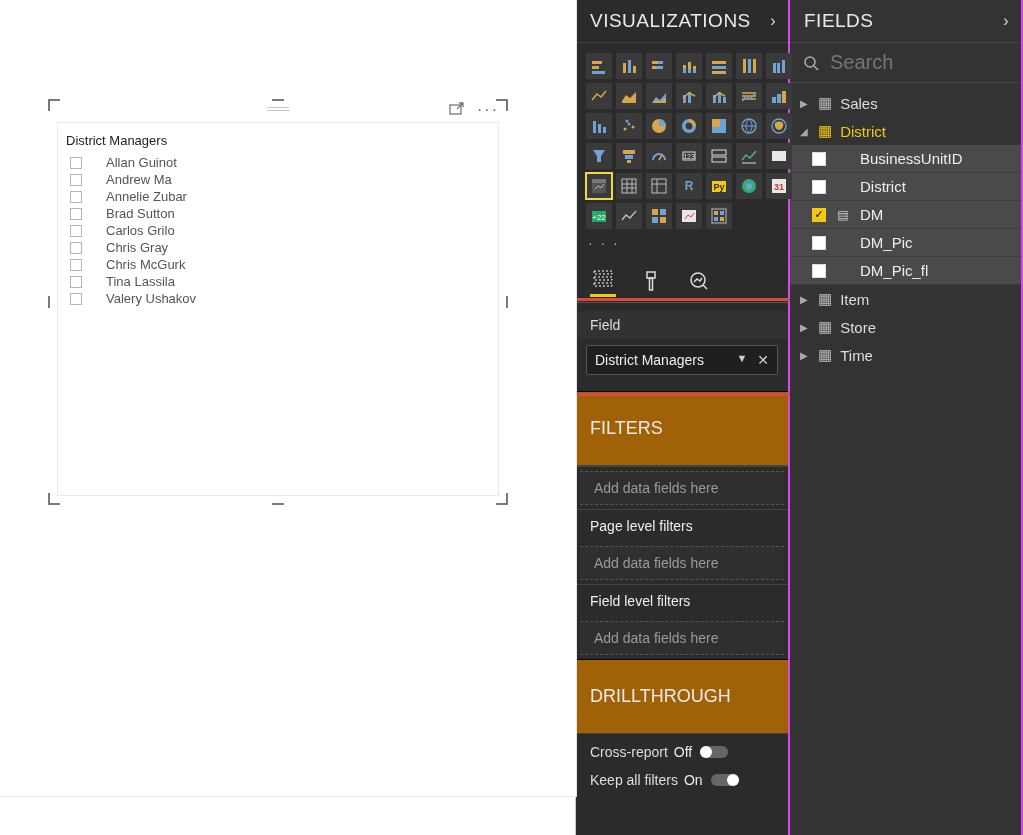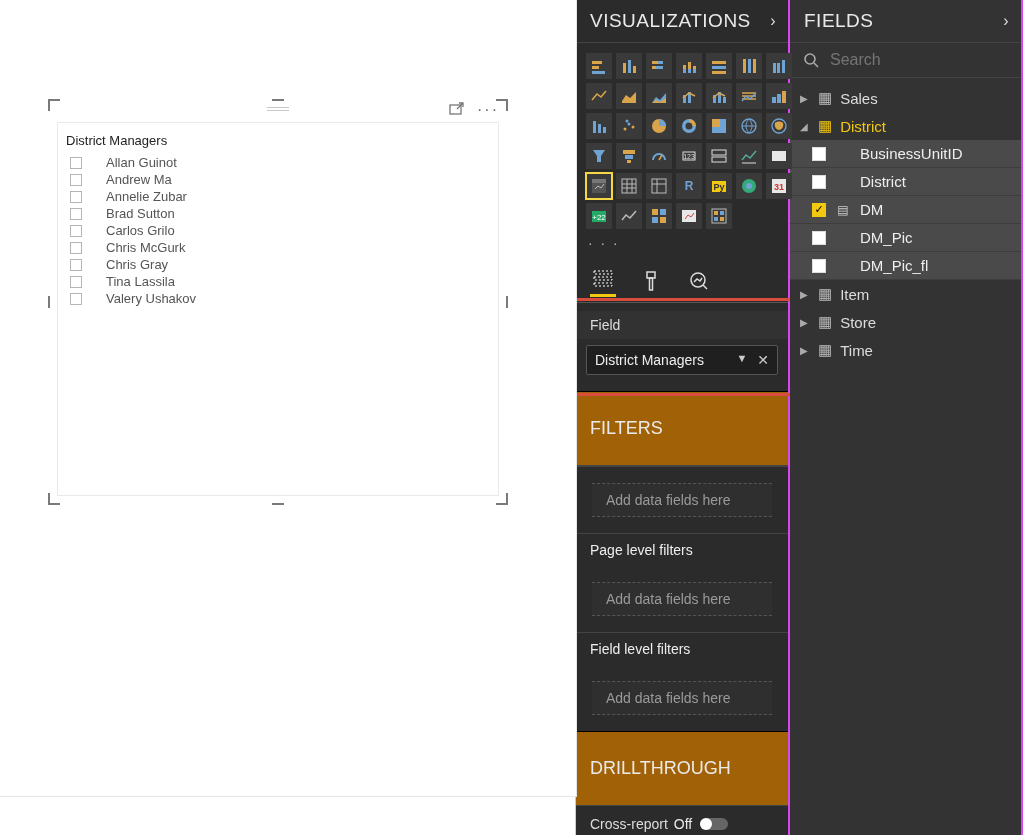--- a/index.html
+++ b/index.html
@@ -54,33 +54,33 @@
   .field-well{ padding:8px 0 10px 0;}
   .field-well-label{ padding:6px 14px; color:#ddd; font-size:14px; background:#323232;}
   .field-chip-row{ padding:6px 10px;}
   .field-chip{ background:#1f1f1f; border:1px solid #555; border-radius:2px; display:flex; align-items:center; justify-content:space-between; padding:6px 8px; color:#eee; font-size:14px;}
   .field-chip .chip-actions{ display:flex; gap:10px; color:#ccc;}
   .highlight-box{ outline:3px solid #d94c3d; outline-offset:2px;}
   
   .section-header{ font-family:"Segoe UI Light","Segoe UI",Arial,sans-serif; font-size:18px; padding:26px 14px; border-top:1px solid #000; border-bottom:1px solid #444; background:#a16207;}
   .filter-group{ border-top:1px solid #444;}
   .filter-label{ padding:8px 14px; font-size:14px; color:#eee;}
-  .drop-target{ margin:16px; padding:8px 14px; color:#9a9a9a; font-size:14px; border-top:1px dashed #555; border-bottom:1px dashed #555; background:#2f2f2f;}
+  .drop-target{ margin:4px; padding:8px 14px; color:#9a9a9a; font-size:14px; border-top:1px dashed #555; border-bottom:1px dashed #555; background:#2f2f2f;}
   .drill{ padding:10px 14px 4px 14px;}
   .drill .row{ display:flex; gap:6px; padding-bottom:12px;}
   .toggle{ display:flex; align-items:center; gap:8px; }
   .toggle-label{ font-size:14px; color:#ddd;}
   .toggle-track{ width:28px; height:12px; border-radius:6px; background:#666; position:relative; display:inline-block;}
   .toggle-thumb{ width:12px; height:12px; border-radius:50%; background:#fff; position:absolute; top:0;}
   .toggle-off .toggle-thumb{ left:0;}
   .toggle-on .toggle-thumb{ right:0;}
   
   
   .search-row{ display:flex; align-items:center; gap:10px; padding:8px 12px; border-bottom:1px solid #444; color:#bbb;}
-  .search-row input{ background:transparent; border:none; outline:none; color:#84cc16; font-size:16px; width:100%;}
+  .search-row input{ background:transparent; border:none; outline:none; color:#84cc16; font-size:20px; width:100%;}
   .tree{ padding:6px 0; font-size:15px;}
   .node-row{ display:flex; align-items:center; gap:8px; padding:5px 10px; cursor:pointer; color:#ddd;}
   .node-row .caret{ width:10px; color:#aaa; font-size:10px;}
   .node-row.table{}
   .node-row.expanded{ color:#f2c811;}
   .node-row .tbl-icon{ color:#bbb;}
   .node-row.expanded .tbl-icon{ color:#f2c811;}
   .field-row{ display:flex; align-items:center; gap:10px; padding:5px 10px 5px 22px; background:#4a4a4a; border-bottom:1px solid #3d3d3d; color:#eee; font-size:15px; cursor:pointer;}
   .chk{ width:14px; height:14px; border:1px solid #ddd; background:#fff; display:inline-flex; align-items:center; justify-content:center; font-size:11px; color:#000;}
   .chk.checked{ background:#f2c811; border-color:#f2c811;}
@@ -137,25 +137,25 @@
               <div class="slicer-item">
                 <span class="box"></span>
                 <span>Brad Sutton</span>
               </div>
               <div class="slicer-item">
                 <span class="box"></span>
                 <span>Carlos Grilo</span>
               </div>
               <div class="slicer-item">
                 <span class="box"></span>
+                <span>Chris Gray</span>
+              </div>
+              <div class="slicer-item">
+                <span class="box"></span>
                 <span>Chris McGurk</span>
-              </div>
-              <div class="slicer-item">
-                <span class="box"></span>
-                <span>Chris Gray</span>
               </div>
               <div class="slicer-item">
                 <span class="box"></span>
                 <span>Tina Lassila</span>
               </div>
               <div class="slicer-item">
                 <span class="box"></span>
                 <span>Valery Ushakov</span>
               </div>
             </div>

